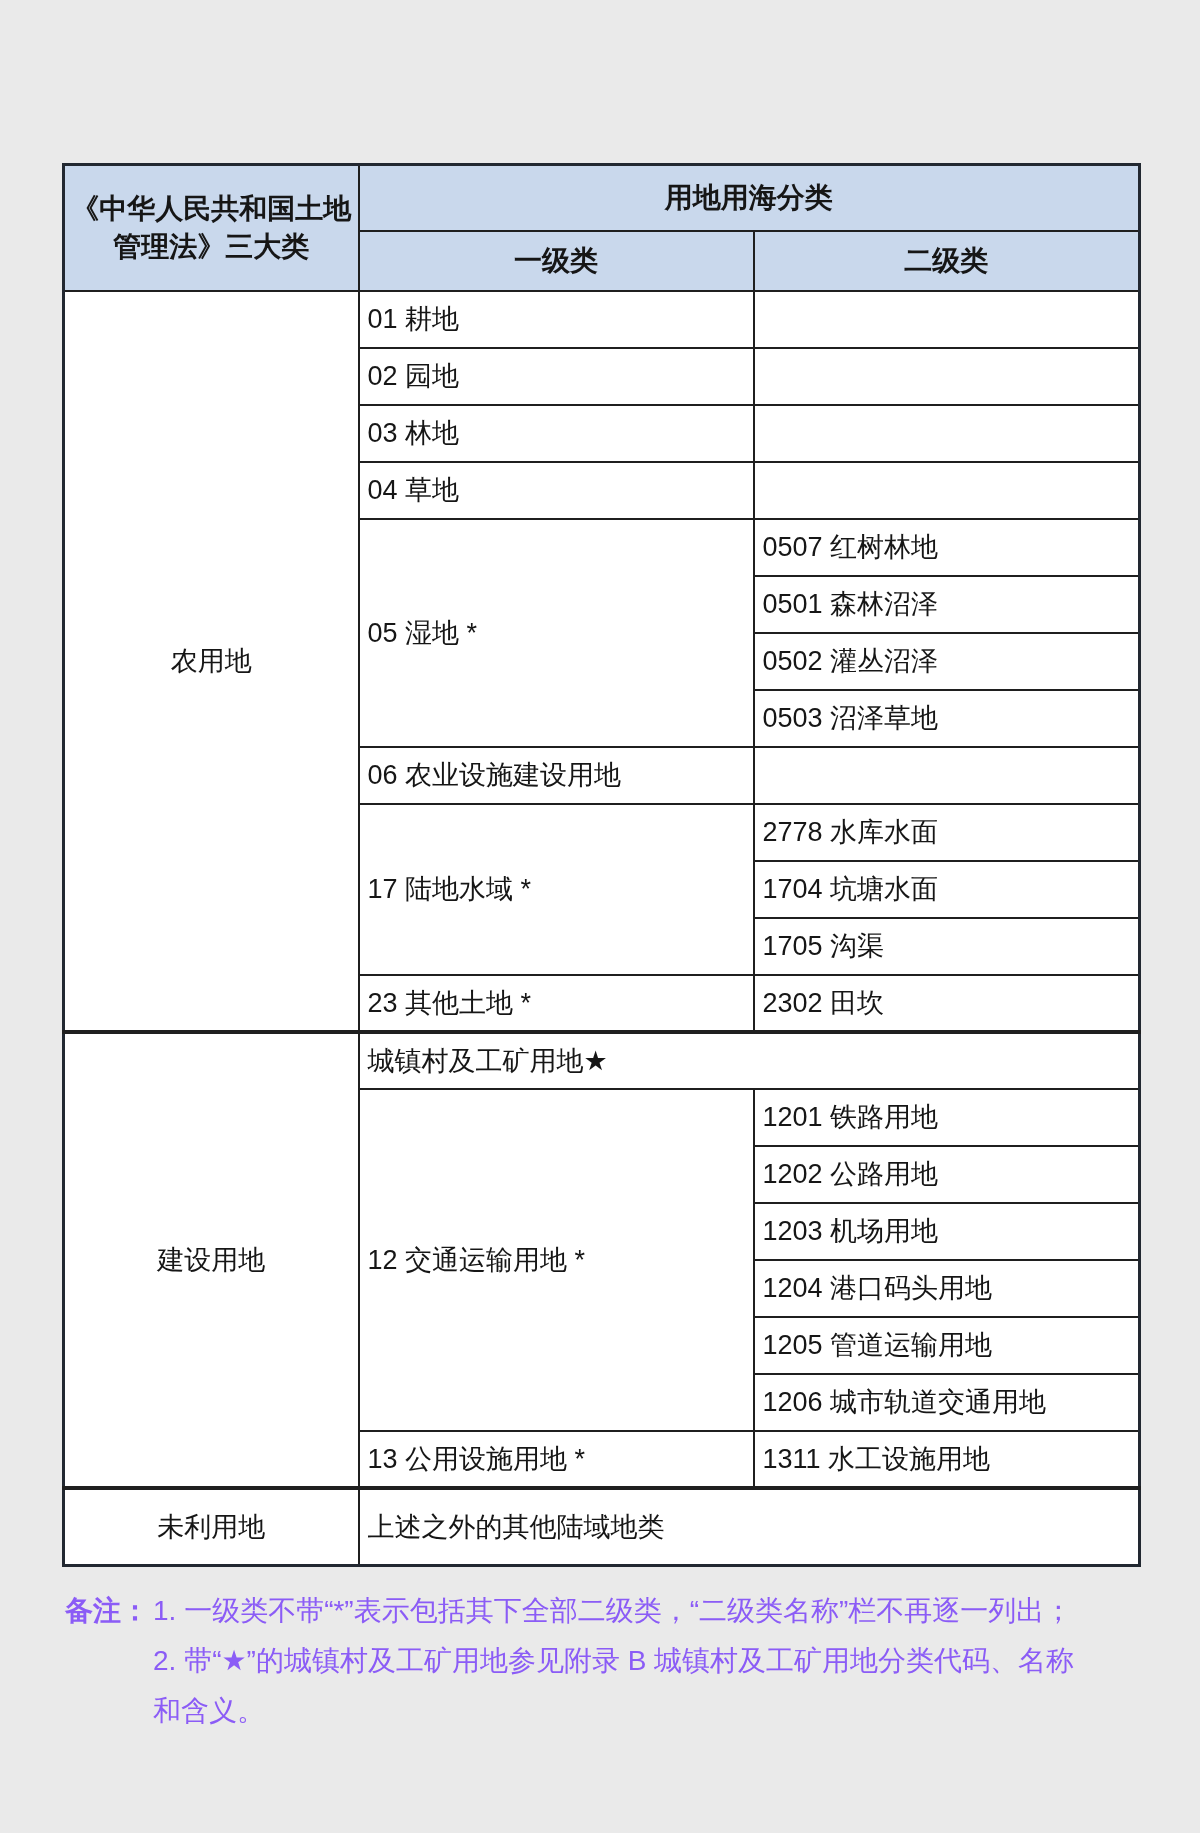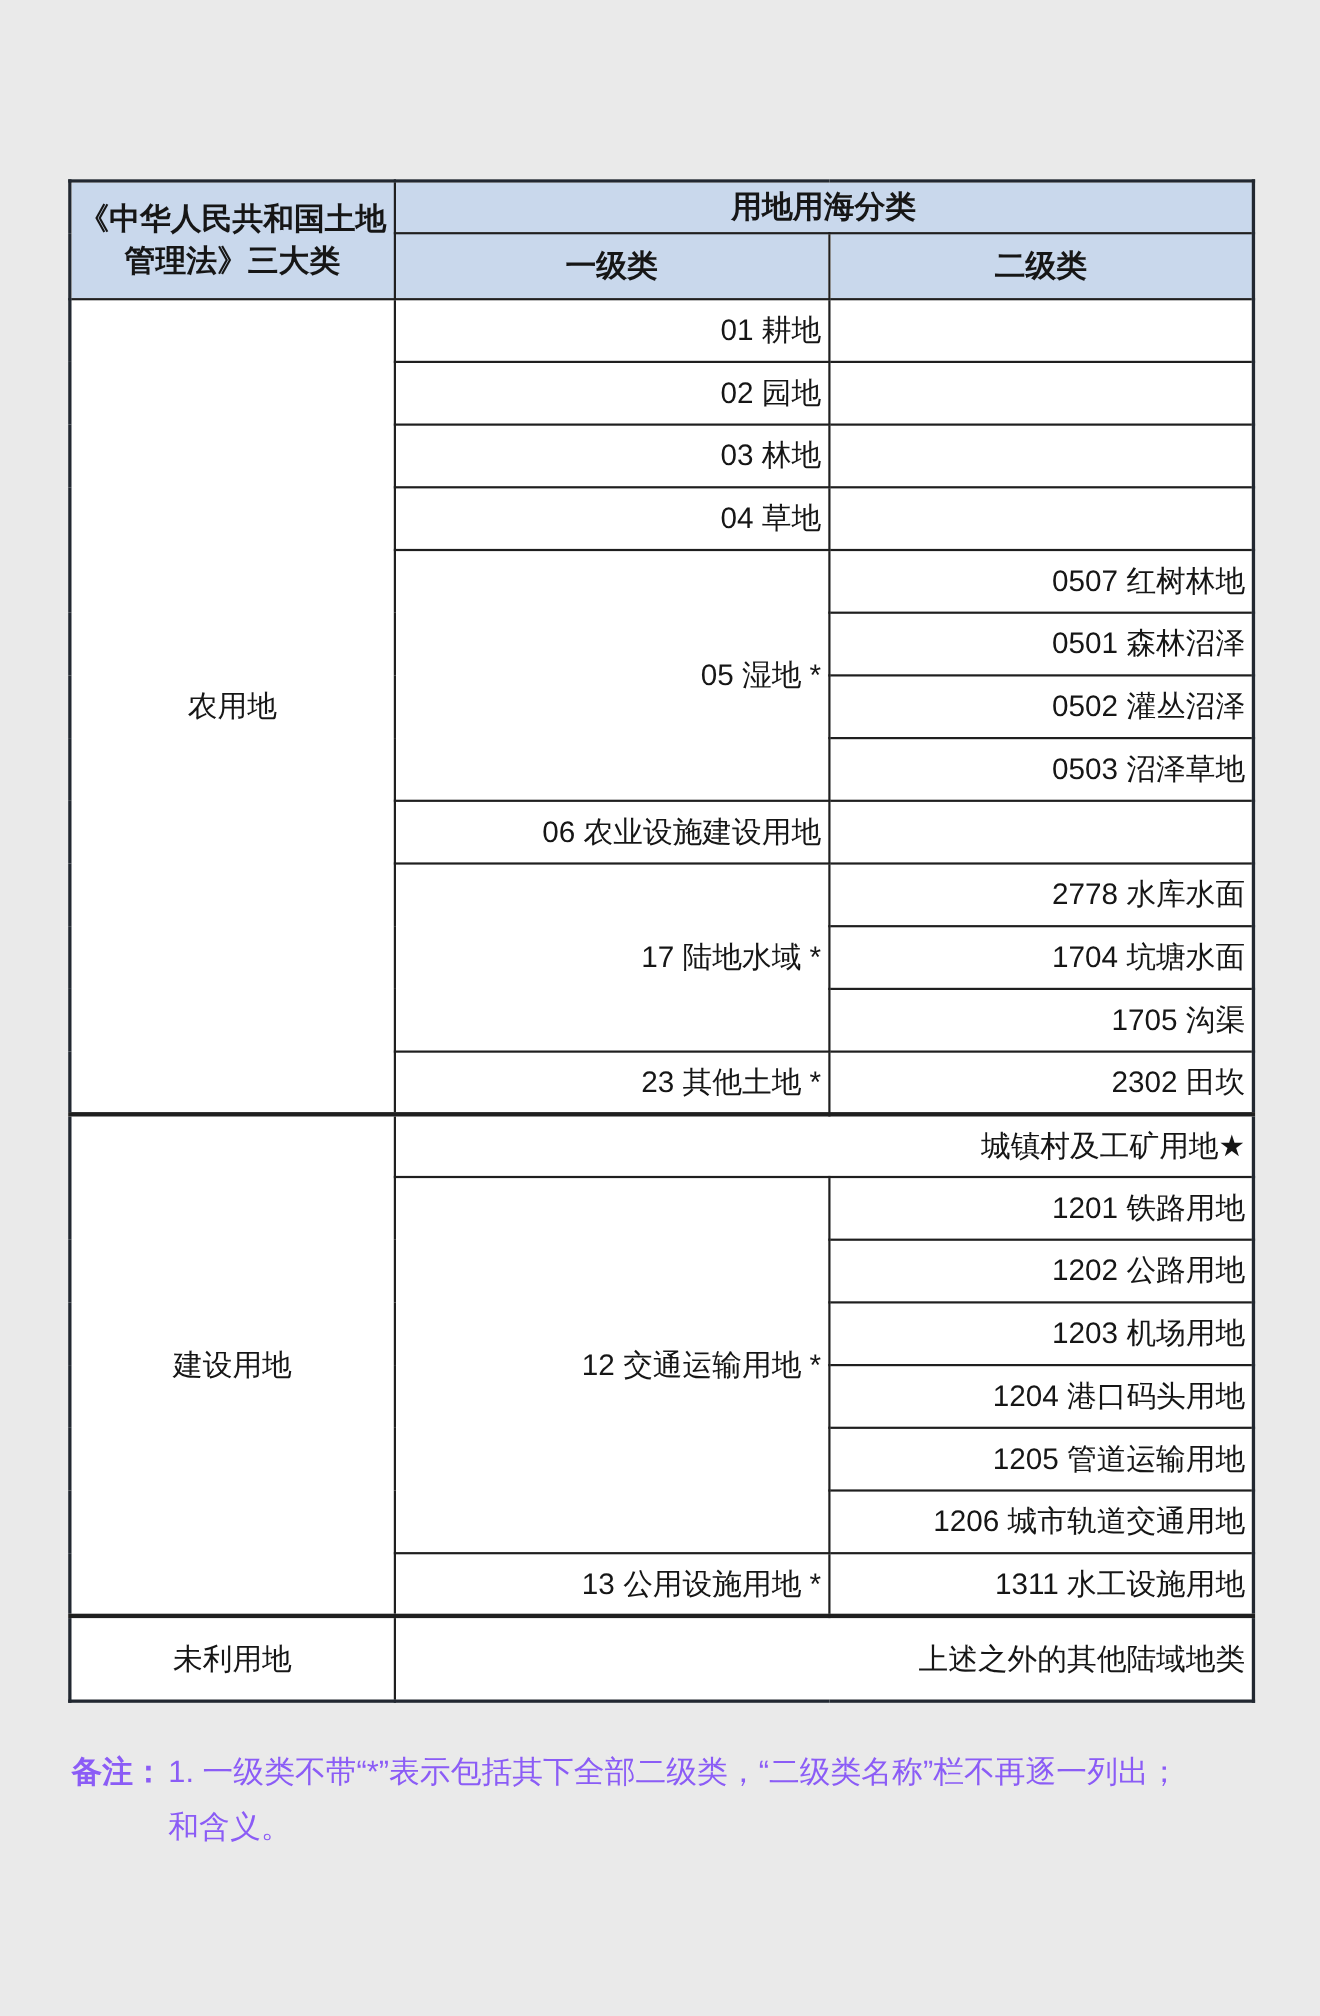--- a/index.html
+++ b/index.html
@@ -47,26 +47,26 @@
     box-sizing: border-box;
     overflow: hidden;
   }
   table.cmp thead th {
     background: #c9d8ec;
     font-weight: bold;
     font-size: 28px;
     text-align: center;
     padding: 2px 6px;
   }
-  tr.h1 { height: 47px; }
+  tr.h1 { height: 66px; }
   tr.h2 { height: 60px; margin-top: 16px; }
   tbody tr { height: 57px; }
   tbody tr.tall { height: 78px; }
   td.c1 { text-align: center; font-weight: normal; font-size: 28px; padding: 2px 6px; }
-  td.c2, td.c3 { text-align: right; padding: 2px 6px 2px 35px; border-radius: 17px; }
+  td.c2, td.c3 { text-align: left; padding: 2px 6px 2px 8px; border-radius: 17px; }
   tbody tr.section-start td { border-top: 4px solid #1f1f1f; }
 
   
   .notes {
     position: absolute; left: 65px; top: 1586px; width: 1080px;
     font-size: 28px; line-height: 50px; color: #8b5cf6;
   }
   .notes-line { padding-left: 88px; }
   .notes-line.first { padding-left: 0; }
   .notes-label { font-weight: bold; display: inline-block; width: 88px; }
@@ -176,16 +176,17 @@
         <td class="c1">未利用地</td>
         <td class="c2" colspan="2">上述之外的其他陆域地类</td>
       </tr>
     </tbody>
   </table>
 
   <div class="notes">
     <div class="notes-line first">
       <span class="notes-label">备注：</span><span>1. 一级类不带“*”表示包括其下全部二级类，“二级类名称”栏不再逐一列出；</span>
     </div>
+    <div class="notes-line">2. 带“★”的城镇村及工矿用地参见附录 B 城镇村及工矿用地分类代码、名称</div>
     <div class="notes-line">和含义。</div>
   </div>
 
 </div>
 
 </body></html>

